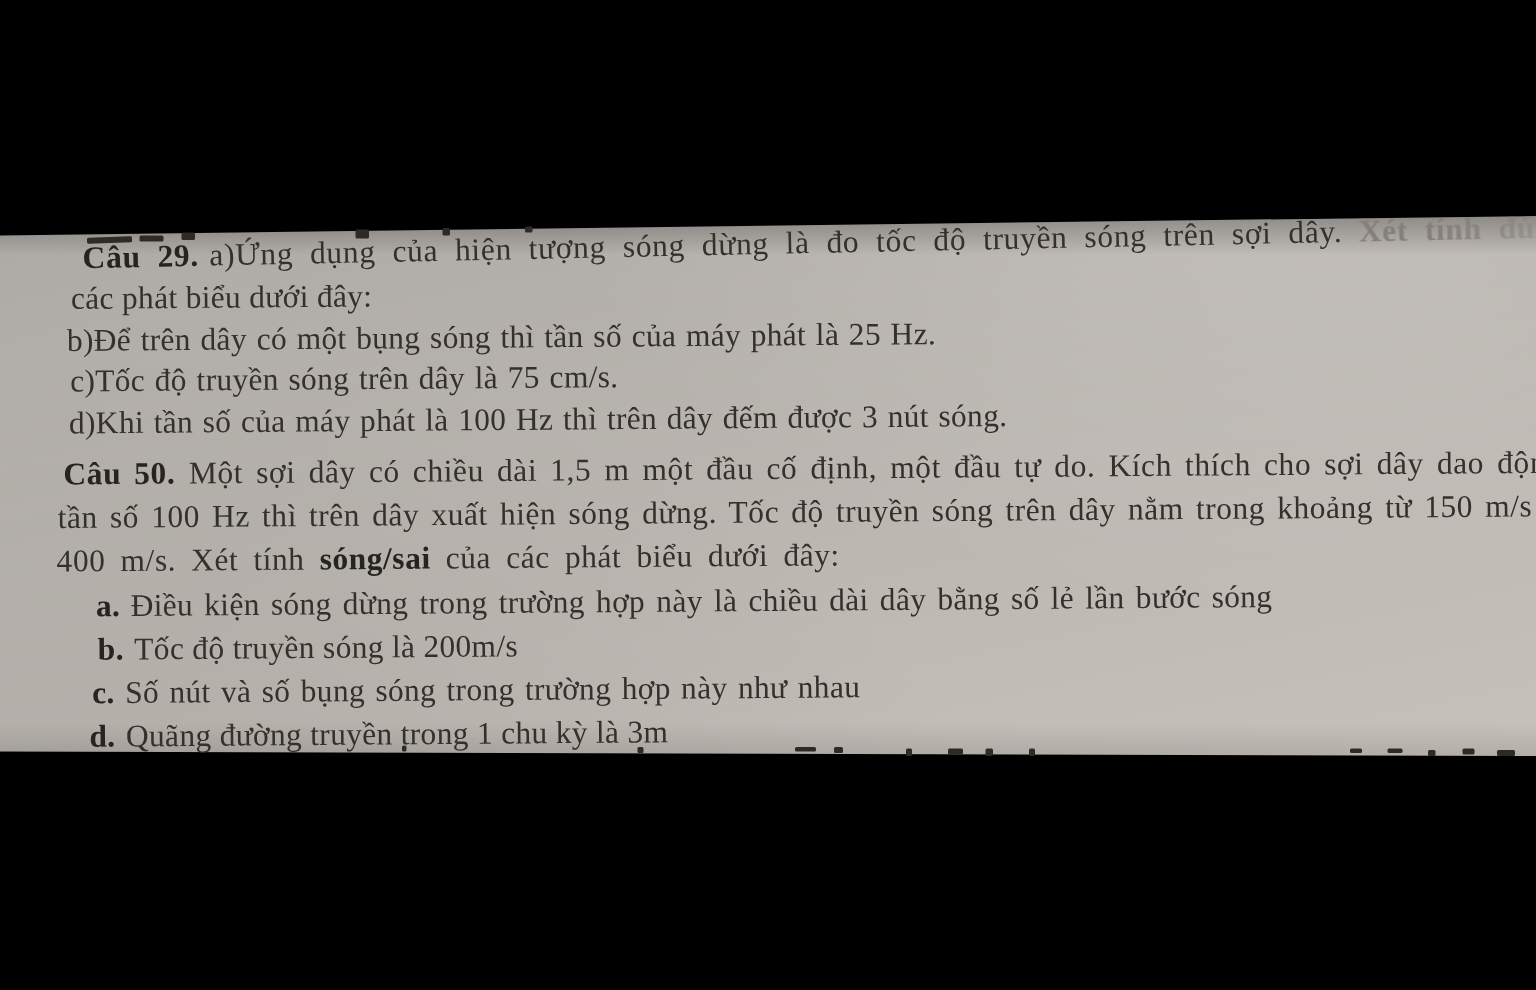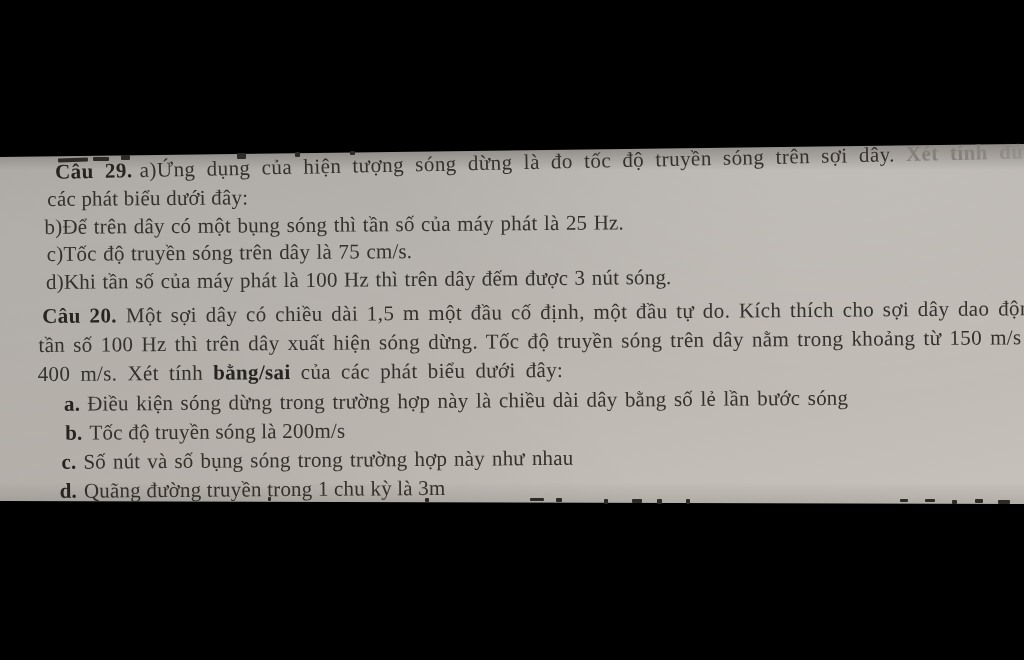--- a/index.html
+++ b/index.html
@@ -76,25 +76,25 @@
       <span class="b">Câu 29.</span><span class="gap-sm">a)Ứng dụng của hiện tượng sóng dừng là đo tốc độ truyền sóng trên sợi dây.</span><span class="faded">Xét tính đúng sa</span>
     </span>
   </div>
   <div class="ln" style="margin-left:11px;">các phát biểu dưới đây:</div>
   <div class="ln" style="margin-left:8px;word-spacing:1px;">b)Để trên dây có một bụng sóng thì tần số của máy phát là 25 Hz.</div>
   <div class="ln" style="margin-left:10px;word-spacing:1px;">c)Tốc độ truyền sóng trên dây là 75 cm/s.</div>
   <div class="ln" style="margin-left:9px;word-spacing:1px;">d)Khi tần số của máy phát là 100 Hz thì trên dây đếm được 3 nút sóng.</div>
 
   <div class="q30">
     <div class="ln30" style="margin-left:5px;word-spacing:3px;letter-spacing:.4px;">
-      <span class="b">Câu 20.</span><span class="gap">Một sợi dây có chiều dài 1,5 m một đầu cố định, một đầu tự do. Kích thích cho sợi dây dao động v</span>
+      <span class="b">Câu 50.</span><span class="gap">Một sợi dây có chiều dài 1,5 m một đầu cố định, một đầu tự do. Kích thích cho sợi dây dao động v</span>
     </div>
     <div class="ln30" style="margin-left:1px;word-spacing:2.5px;letter-spacing:.35px;">tần số 100 Hz thì trên dây xuất hiện sóng dừng. Tốc độ truyền sóng trên dây nằm trong khoảng từ 150 m/s đ</div>
     <div class="ln30" style="word-spacing:4.5px;letter-spacing:.35px;">
-      <span>400 m/s. Xét tính </span><span class="b">bằng/sai</span><span> của các phát biểu dưới đây:</span>
+      <span>400 m/s. Xét tính </span><span class="b">sóng/sai</span><span> của các phát biểu dưới đây:</span>
     </div>
     <div class="ln30" style="margin-left:26px;word-spacing:2px;">
       <span class="b">a.</span><span class="gap-sm">Điều kiện sóng dừng trong trường hợp này là chiều dài dây bằng số lẻ lần bước sóng</span>
     </div>
     <div class="ln30" style="margin-left:27px;">
       <span class="b">b.</span><span class="gap-sm">Tốc độ truyền sóng là 200m/s</span>
     </div>
     <div class="ln30" style="margin-left:23px;word-spacing:1.5px;">
       <span class="b">c.</span><span class="gap-sm">Số nút và số bụng sóng trong trường hợp này như nhau</span>
     </div>

